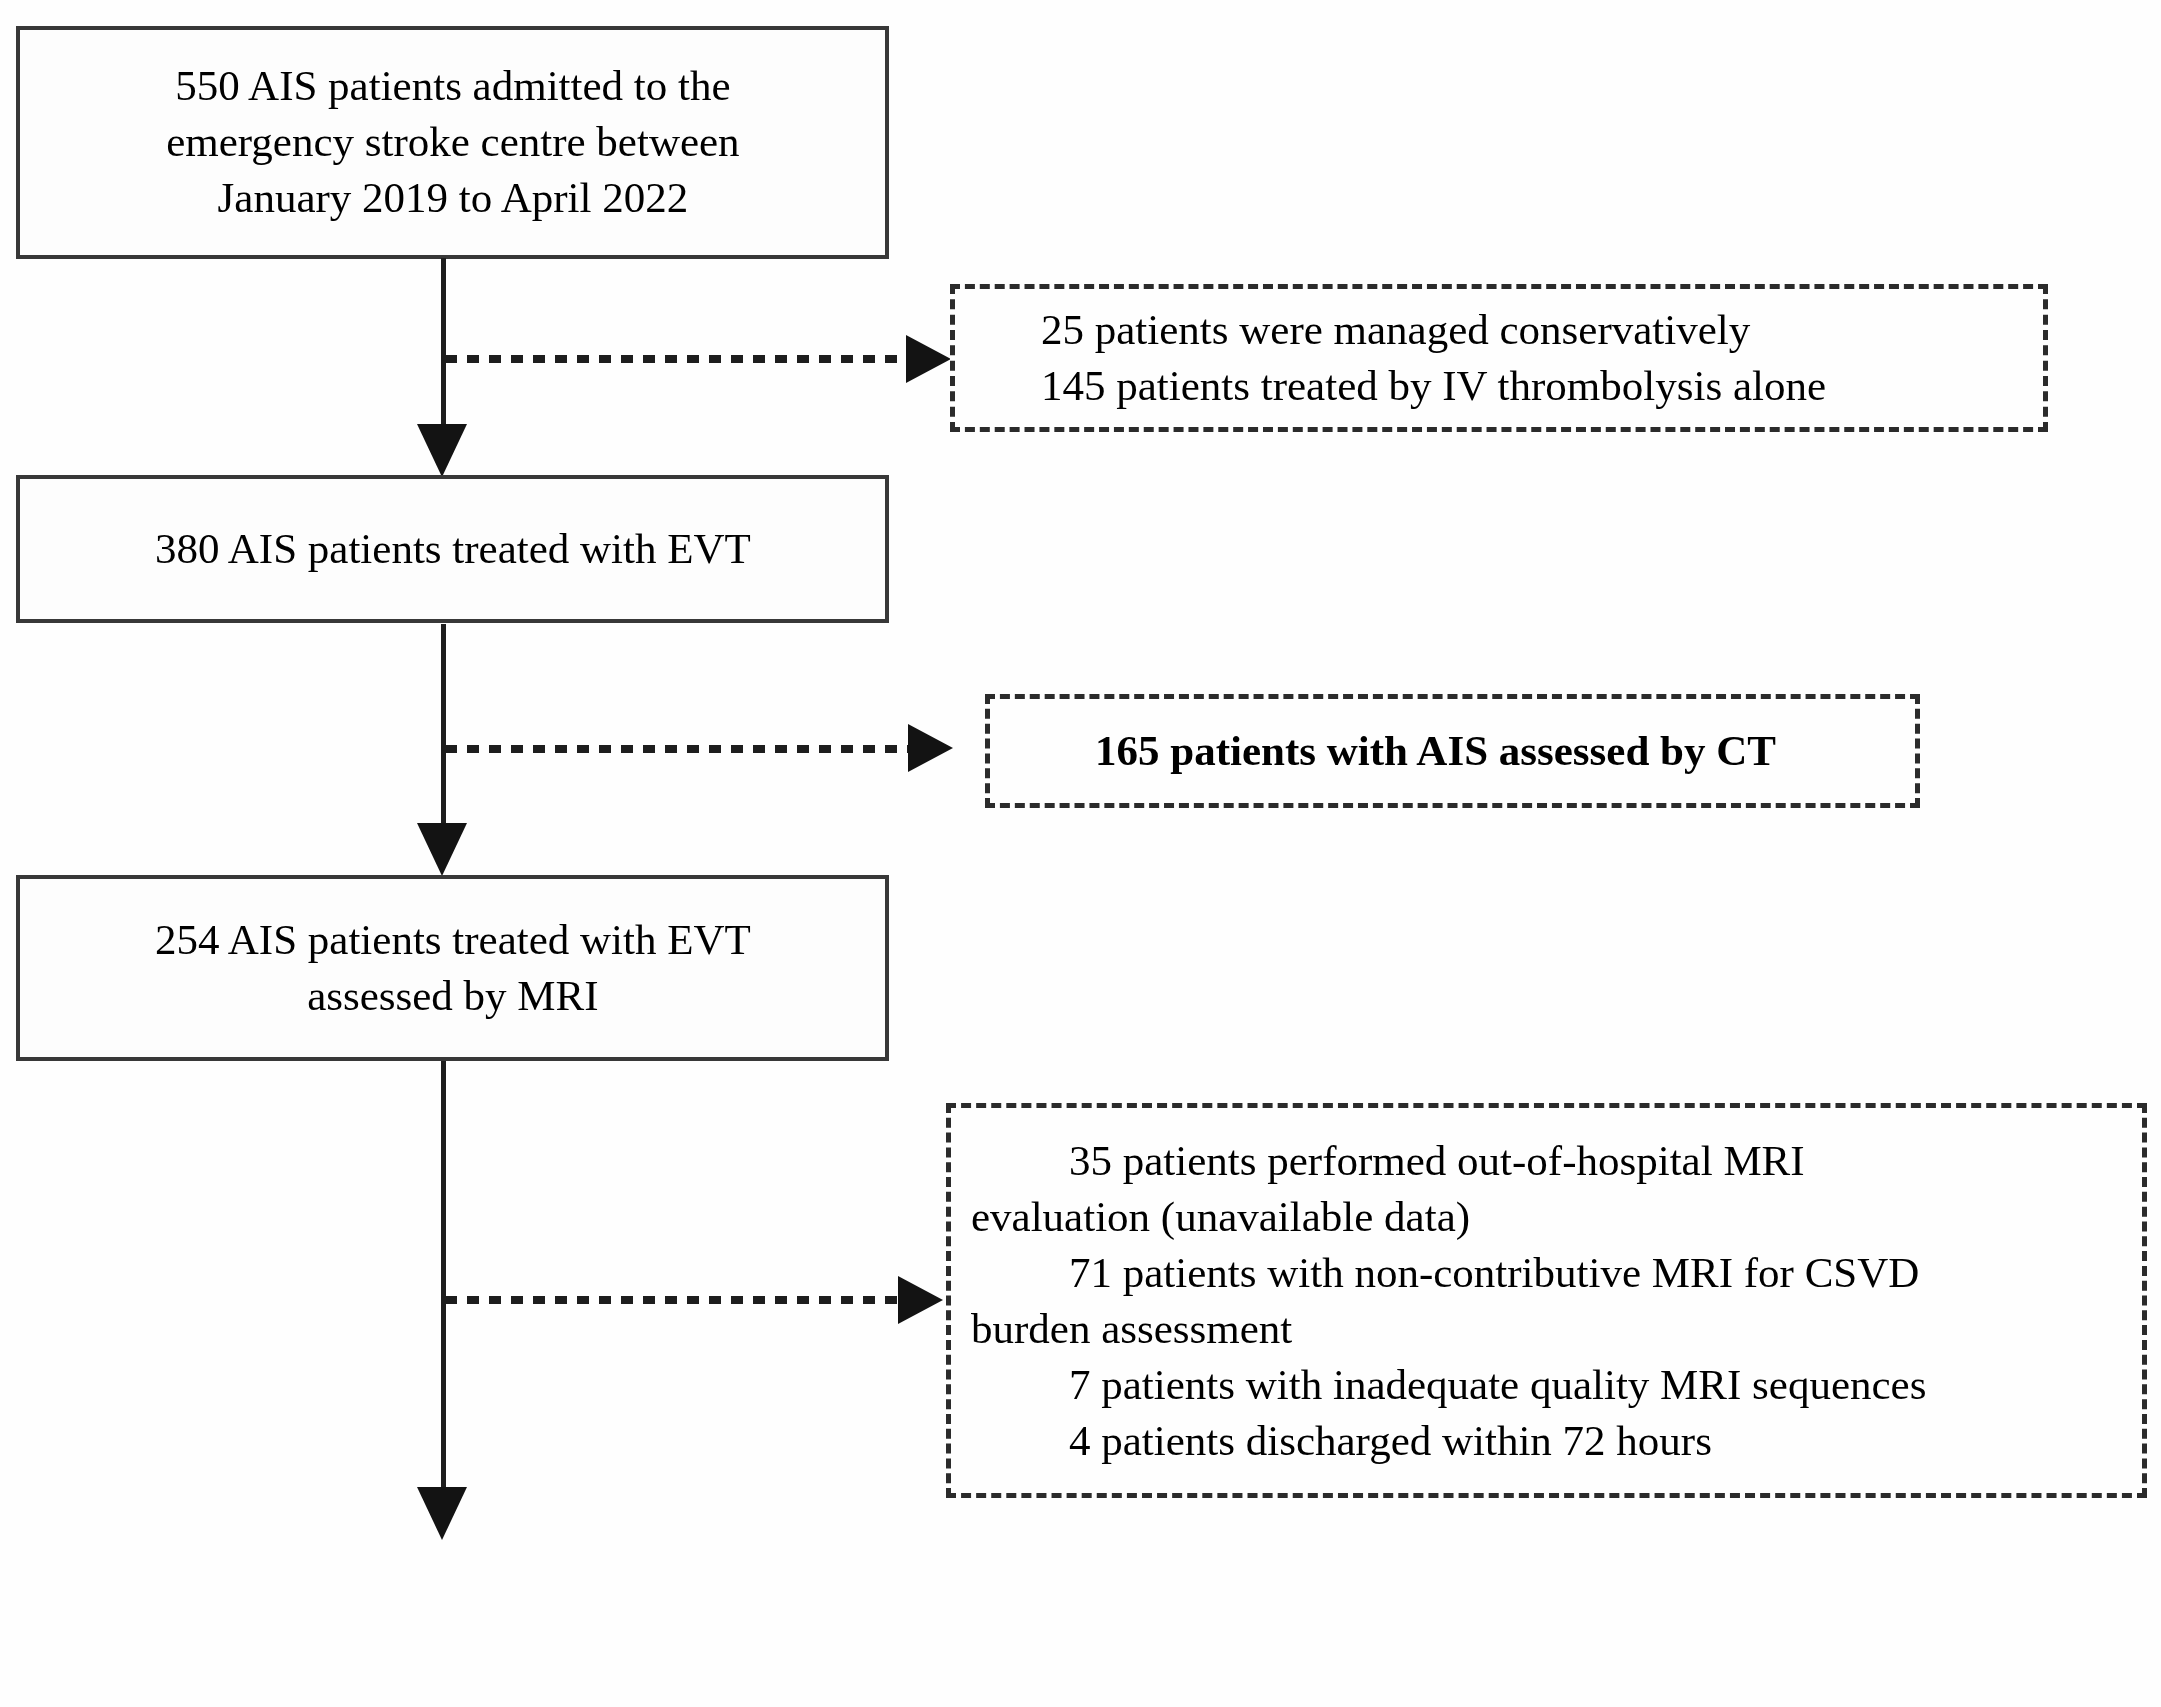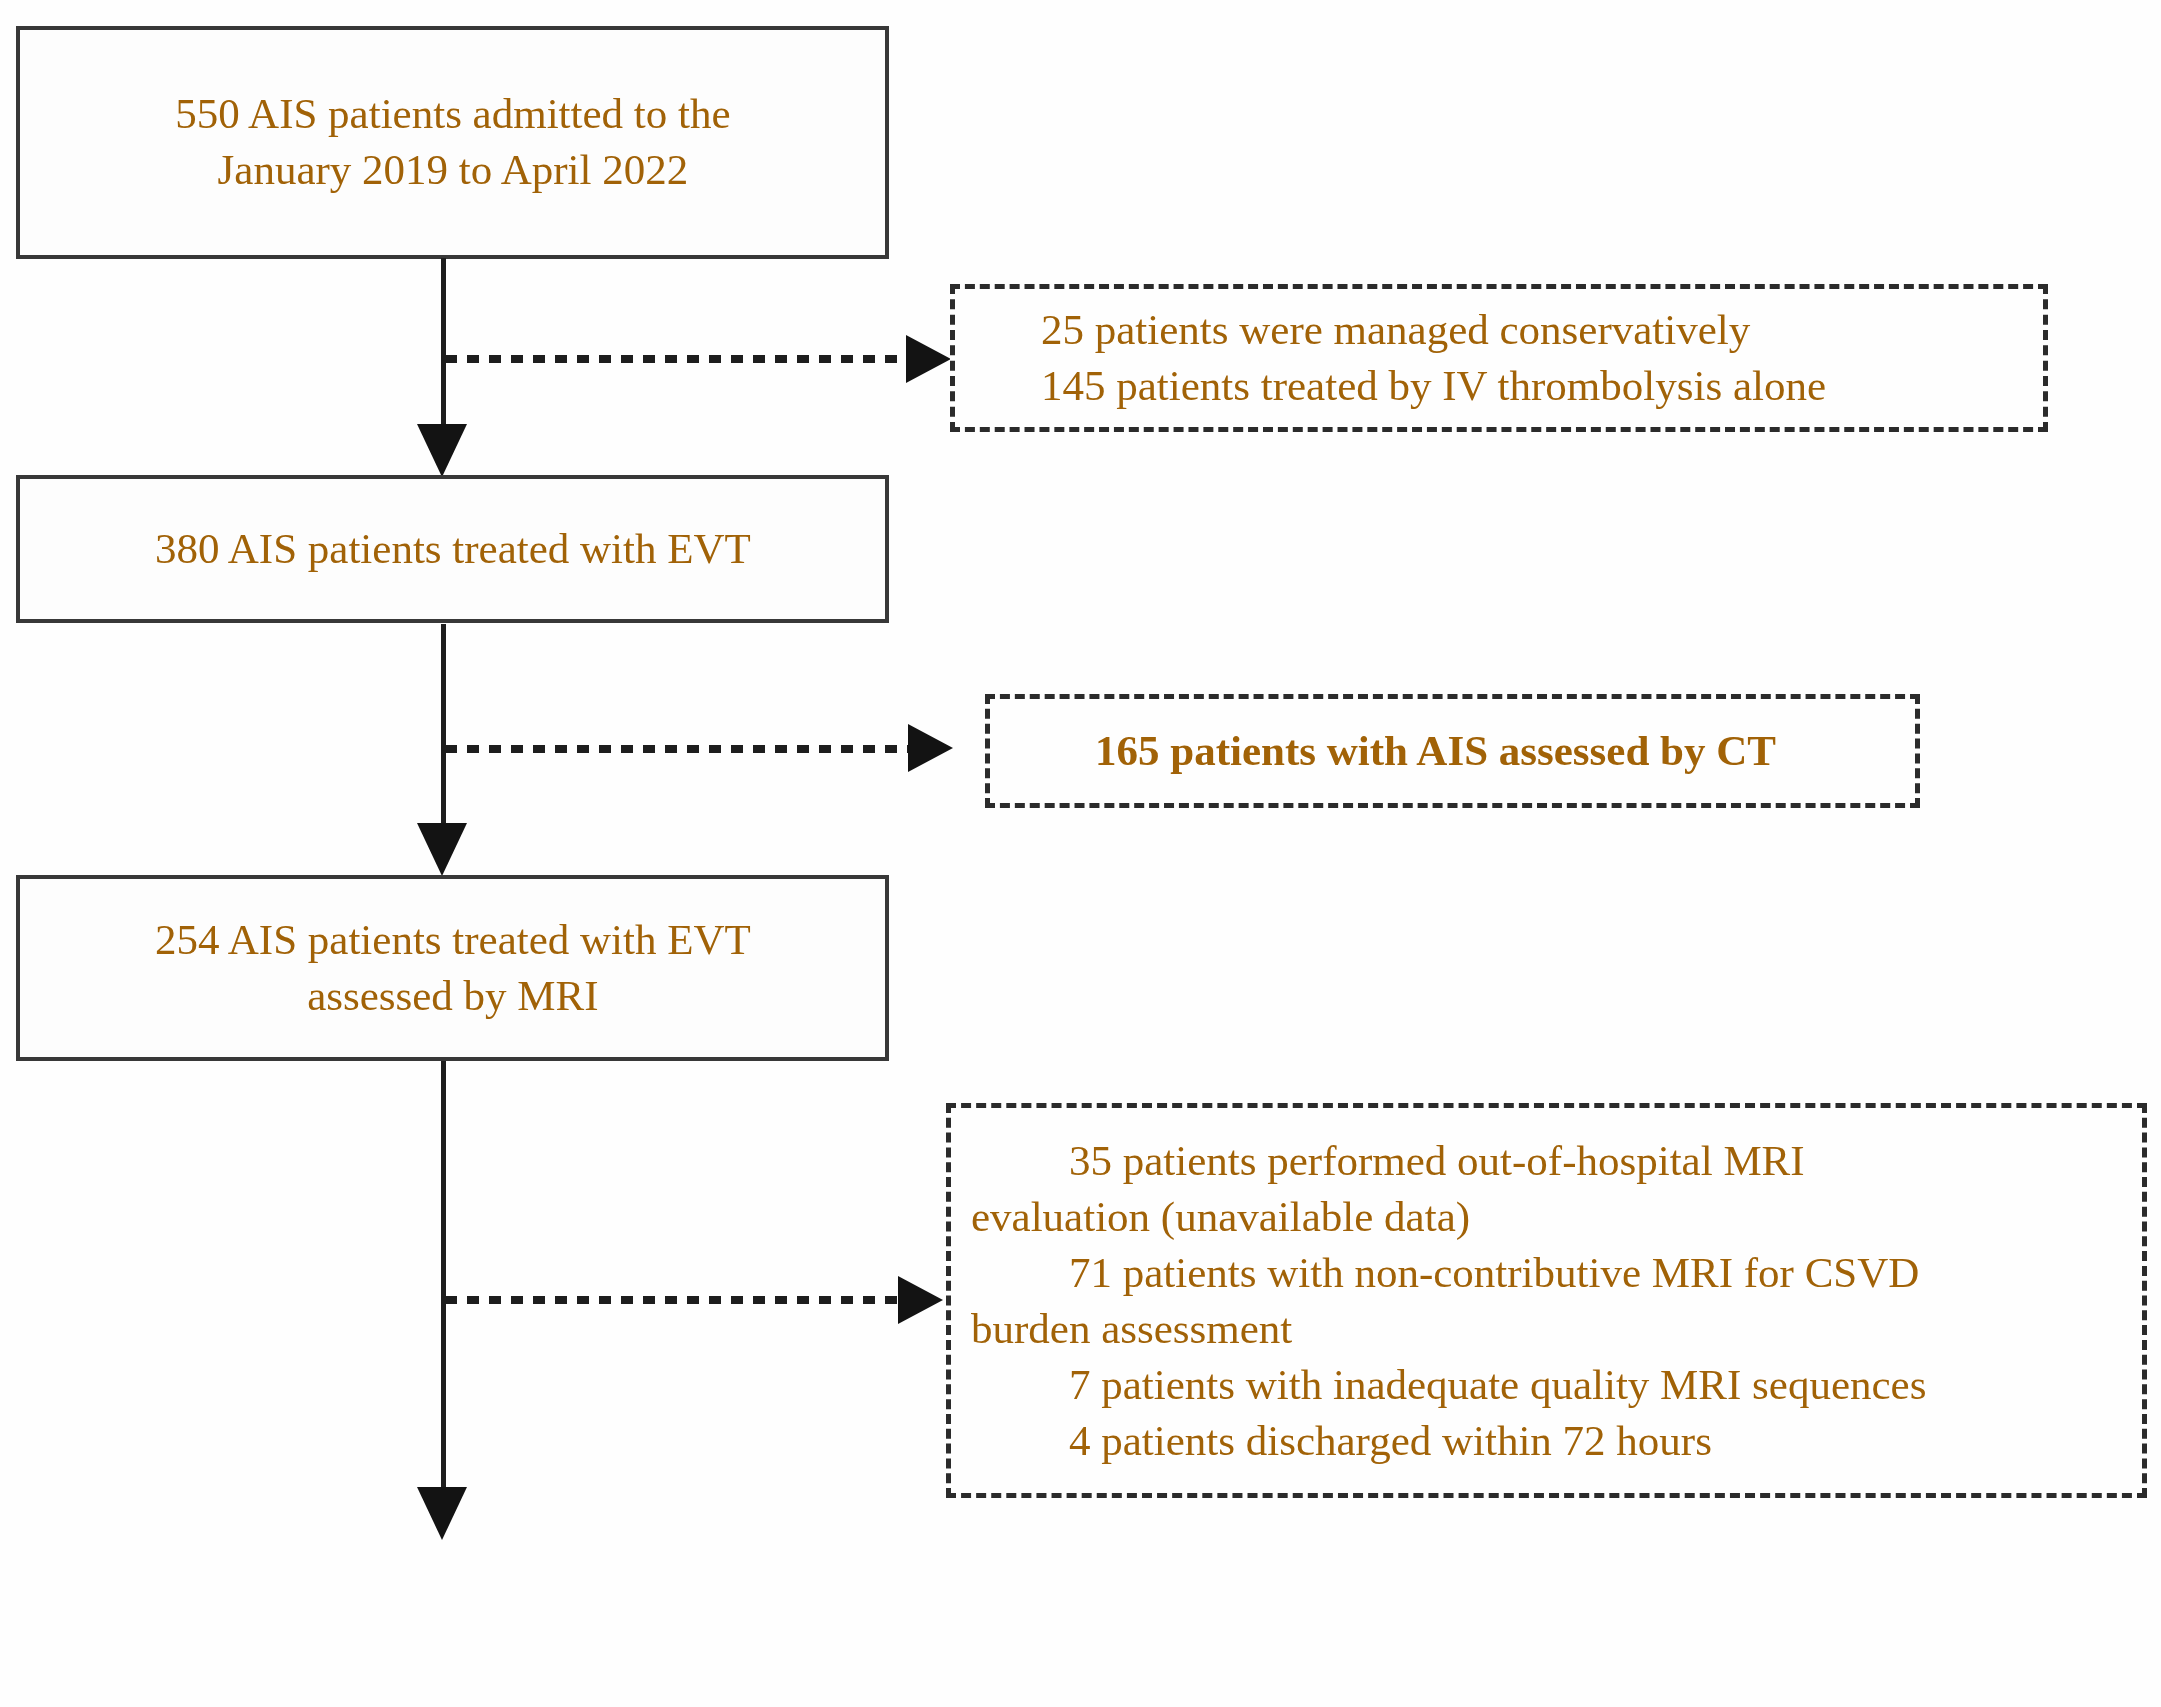--- a/index.html
+++ b/index.html
@@ -6,21 +6,21 @@
     margin: 0;
     padding: 0;
     background: #ffffff;
   }
   .canvas {
     position: relative;
     width: 2161px;
     height: 1707px;
     background: #fefefe;
     font-family: "Liberation Serif", serif;
-    color: #a16207;
+    color: #000000;
     overflow: hidden;
   }
   .canvas *, .canvas { box-sizing: border-box; }
 
   
   .sbox {
     position: absolute;
     left: 16.4px;
     width: 873px;
     border: 4.5px solid #383838;
@@ -85,20 +85,21 @@
     border-left: 45px solid #131313;
   }
 </style>
 </head>
 <body>
 
 <div class="canvas">
 
   <div class="sbox" style="top:25.5px; height:233px;">
     <div class="ln">550 AIS patients admitted to the</div>
+    <div class="ln">emergency stroke centre between</div>
     <div class="ln">January 2019 to April 2022</div>
   </div>
 
   <div class="vline" style="top:258px; height:169px;"></div>
   <div class="head-down" style="top:424px;"></div>
 
   <div class="dotline" style="left:445px; top:355px; width:464px;"></div>
   <div class="head-right" style="left:906px; top:335px;"></div>
 
   <div class="dbox excl-1" style="left:950px; top:284px; width:1098px; height:148px;">

